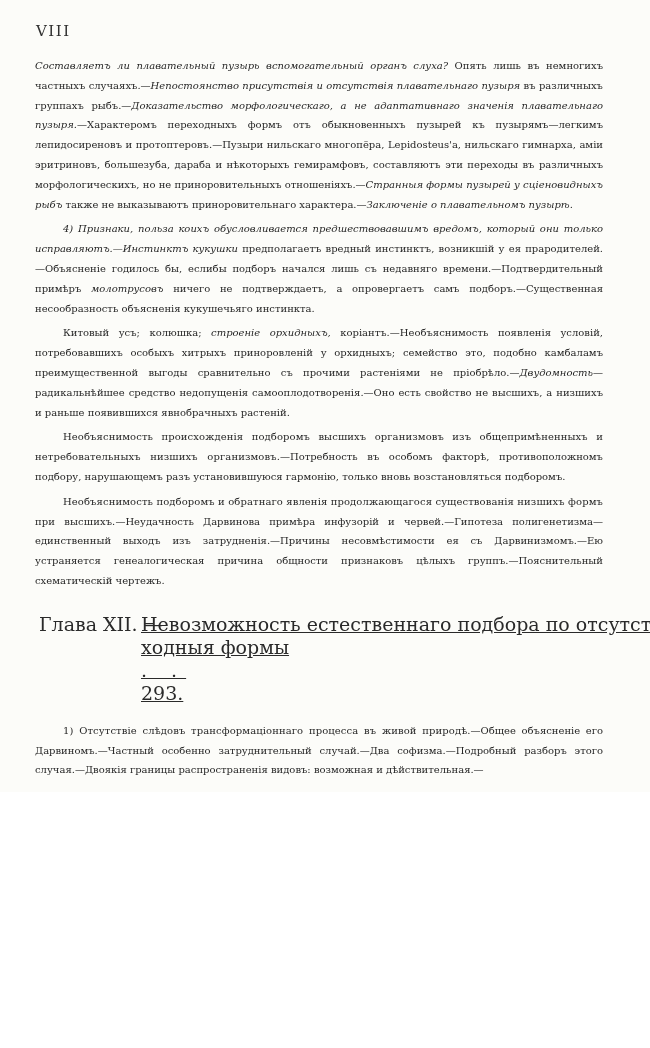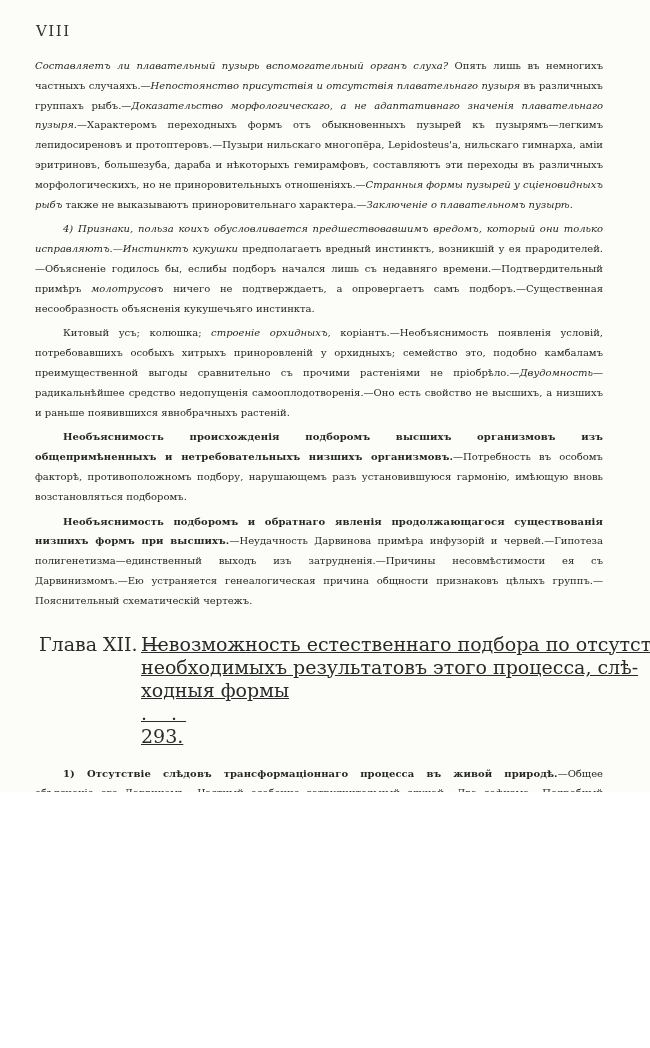--- a/index.html
+++ b/index.html
@@ -20,21 +20,21 @@
   }
   .para{
     margin:0 16px 5px 0;
     font-size:10px;line-height:19.8px;
     text-align:justify;
     text-indent:28px;
   }
   .para.no-indent{text-indent:0;}
   .run-regular{font-style:normal;font-weight:normal;}
   .run-italic{font-style:italic;}
-  .run-bold{font-weight:bold;letter-spacing:.1px;}
+  .run-bold{font-weight:normal;letter-spacing:.1px;}
   .chapter-heading{
     position:relative;
     margin:22px 8px 16px 0;
     padding-left:106px;
     font-size:19px;line-height:23px;
     color:#2a2a2a;
     text-decoration:underline;
   }
   .ch-label{
     position:absolute;left:4px;top:0;
@@ -49,27 +49,26 @@
 </head>
 <body>
 
 <div class="page">
   <div class="page-number">VIII</div>
 
   <div class="toc">
     <p class="para no-indent"><span class="run-italic">Составляетъ ли плавательный пузырь вспомогательный органъ слуха? </span><span class="run-regular">Опять лишь въ немногихъ частныхъ случаяхъ.—</span><span class="run-italic">Непостоянство присутствія и отсутствія плавательнаго пузыря </span><span class="run-regular">въ различныхъ группахъ рыбъ.—</span><span class="run-italic">Доказательство морфологическаго, а не адаптативнаго значенія плавательнаго пузыря.</span><span class="run-regular">—Характеромъ переходныхъ формъ отъ обыкновенныхъ пузырей къ пузырямъ—легкимъ лепидосиреновъ и протоптеровъ.—Пузыри нильскаго многопёра, Lepidosteus'а, нильскаго гимнарха, аміи эритриновъ, большезуба, дараба и нѣкоторыхъ гемирамфовъ, составляютъ эти переходы въ различныхъ морфологическихъ, но не приноровительныхъ отношеніяхъ.—</span><span class="run-italic">Странныя формы пузырей у сціеновидныхъ рыбъ </span><span class="run-regular">также не выказываютъ приноровительнаго характера.—</span><span class="run-italic">Заключеніе о плавательномъ пузырѣ.</span></p>
     <p class="para"><span class="run-italic">4) Признаки, польза коихъ обусловливается предшествовавшимъ вредомъ, который они только исправляютъ.—Инстинктъ кукушки </span><span class="run-regular">предполагаетъ вредный инстинктъ, возникшій у ея прародителей.—Объясненіе годилось бы, еслибы подборъ начался лишь съ недавняго времени.—Подтвердительный примѣръ </span><span class="run-italic">молотрусовъ </span><span class="run-regular">ничего не подтверждаетъ, а опровергаетъ самъ подборъ.—Существенная несообразность объясненія кукушечьяго инстинкта.</span></p>
     <p class="para"><span class="run-regular">Китовый усъ; колюшка; </span><span class="run-italic">строеніе орхидныхъ, </span><span class="run-regular">коріантъ.—Необъяснимость появленія условій, потребовавшихъ особыхъ хитрыхъ приноровленій у орхидныхъ; семейство это, подобно камбаламъ преимущественной выгоды сравнительно съ прочими растеніями не пріобрѣло.—</span><span class="run-italic">Двудомность</span><span class="run-regular">—радикальнѣйшее средство недопущенія самооплодотворенія.—Оно есть свойство не высшихъ, а низшихъ и раньше появившихся явнобрачныхъ растеній.</span></p>
-    <p class="para"><span class="run-bold">Необъяснимость происхожденія подборомъ высшихъ организмовъ изъ общепримѣненныхъ и нетребовательныхъ низшихъ организмовъ.</span><span class="run-regular">—Потребность въ особомъ факторѣ, противоположномъ подбору, нарушающемъ разъ установившуюся гармонію, имѣющую вновь возстановляться подборомъ.</span></p>
+    <p class="para"><span class="run-bold">Необъяснимость происхожденія подборомъ высшихъ организмовъ изъ общепримѣненныхъ и нетребовательныхъ низшихъ организмовъ.</span><span class="run-regular">—Потребность въ особомъ факторѣ, противоположномъ подбору, нарушающемъ разъ установившуюся гармонію, только вновь возстановляться подборомъ.</span></p>
     <p class="para"><span class="run-bold">Необъяснимость подборомъ и обратнаго явленія продолжающагося существованія низшихъ формъ при высшихъ.</span><span class="run-regular">—Неудачность Дарвинова примѣра инфузорій и червей.—Гипотеза полигенетизма—единственный выходъ изъ затрудненія.—Причины несовмѣстимости ея съ Дарвинизмомъ.—Ею устраняется генеалогическая причина общности признаковъ цѣлыхъ группъ.—Пояснительный схематическій чертежъ.</span></p>
 
     <div class="chapter-heading">
       <span class="ch-label">Глава XII. —</span>
       <div class="ch-line">Невозможность естественнаго подбора по отсутствію</div>
-      <div class="ch-line">необходимыхъ результатовъ этого процесса, слѣ-</div>
       <div class="ch-line-last">
         <span>ходныя формы</span>
         <span class="ch-fill"></span>
         <span class="ch-leader">. .</span>
         <span class="ch-pageref">293.</span>
       </div>
     </div>
 
     <p class="para"><span class="run-bold">1) Отсутствіе слѣдовъ трансформаціоннаго процесса въ живой природѣ.</span><span class="run-regular">—Общее объясненіе его Дарвиномъ.—Частный особенно затруднительный случай.—Два софизма.—Подробный разборъ этого случая.—Двоякія границы распространенія видовъ: возможная и дѣйствительная.—</span></p>
   </div>

